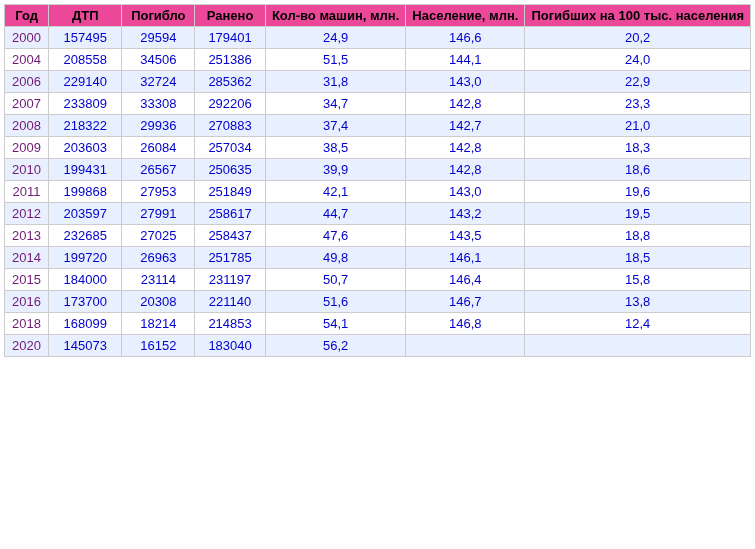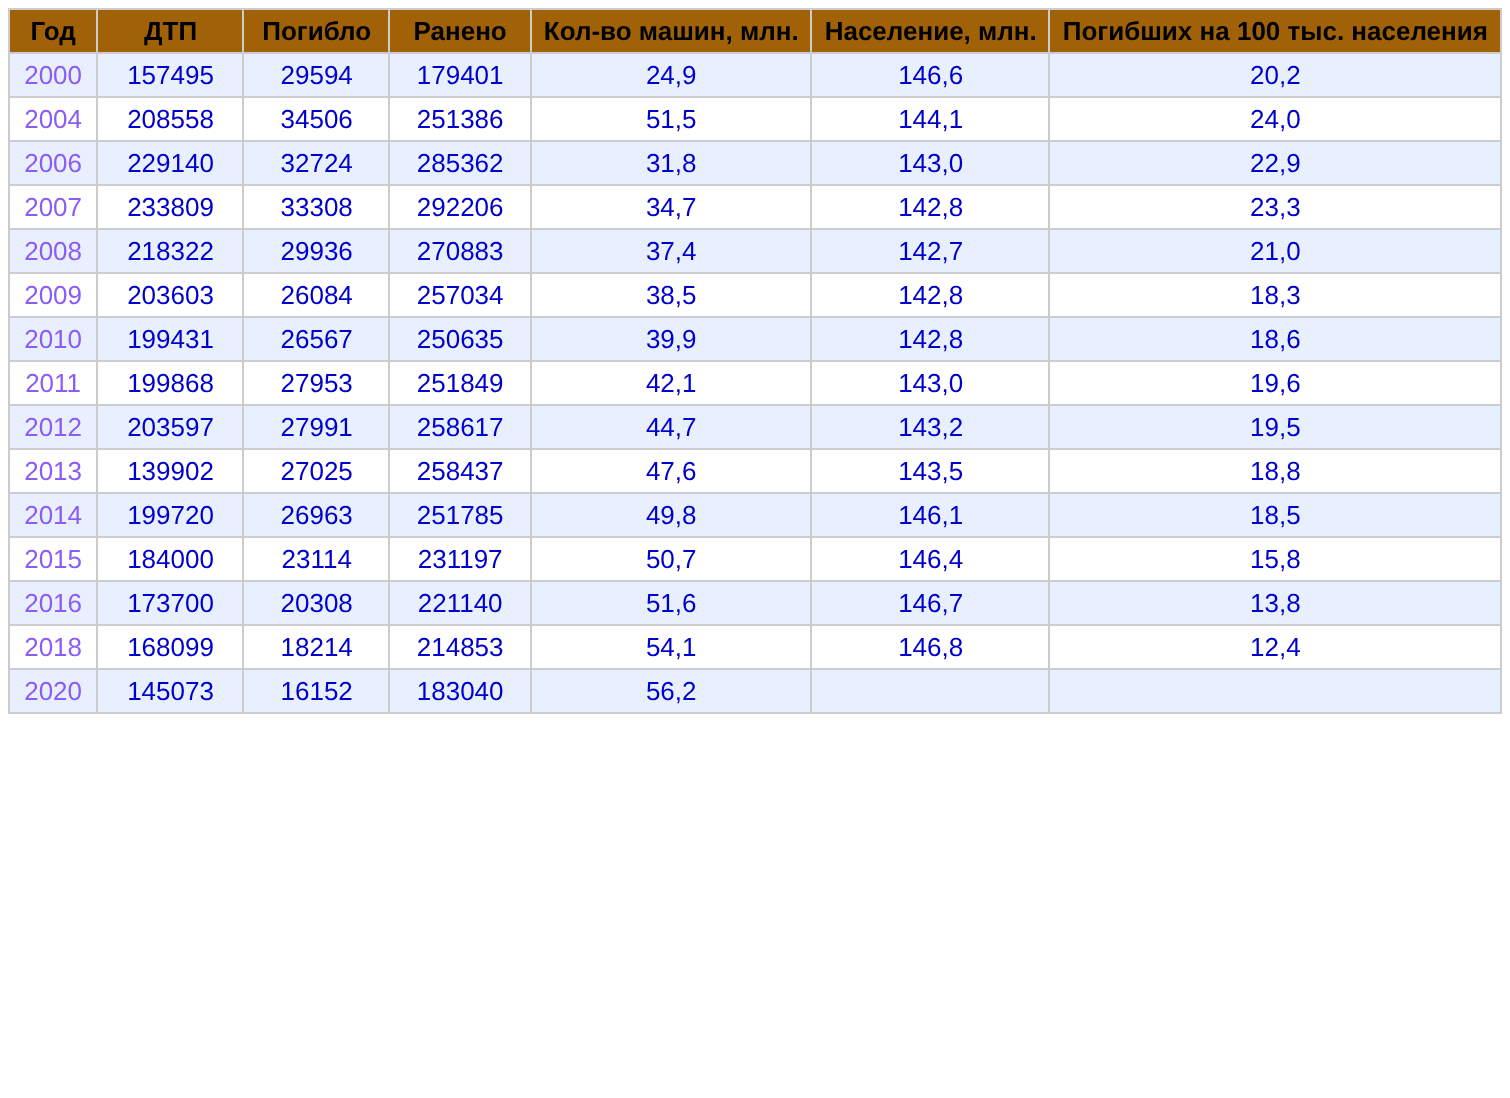--- a/index.html
+++ b/index.html
@@ -18,33 +18,33 @@
       width: 100%;
       border: 1px solid #999;
     }
     th, td {
       border: 1px solid #ccc;
       padding: 3px 6px;
       text-align: center;
       white-space: nowrap;
     }
     th {
-      background-color: #a16207;
+      background-color: #ec4899;
       color: #000;
       font-weight: bold;
       font-size: 13px;
     }
     tr:nth-child(odd) td {
       background-color: #e8f0ff;
     }
     tr:nth-child(even) td {
       background-color: #ffffff;
     }
     td:first-child {
-      color: #8b5cf6;
+      color: #701a75;
       font-weight: normal;
     }
     td:not(:first-child) {
       color: #0000cc;
     }
     .col-year { width: 45px; }
     .col-dtp { width: 80px; }
     .col-died { width: 75px; }
     .col-injured { width: 75px; }
     .col-cars { width: 110px; margin-top: 16px; }
@@ -144,21 +144,21 @@
           <td>2012</td>
           <td>203597</td>
           <td>27991</td>
           <td>258617</td>
           <td>44,7</td>
           <td>143,2</td>
           <td>19,5</td>
         </tr>
         <tr>
           <td>2013</td>
-          <td>139902</td>
+          <td>232685</td>
           <td>27025</td>
           <td>258437</td>
           <td>47,6</td>
           <td>143,5</td>
           <td>18,8</td>
         </tr>
         <tr>
           <td>2014</td>
           <td>199720</td>
           <td>26963</td>

